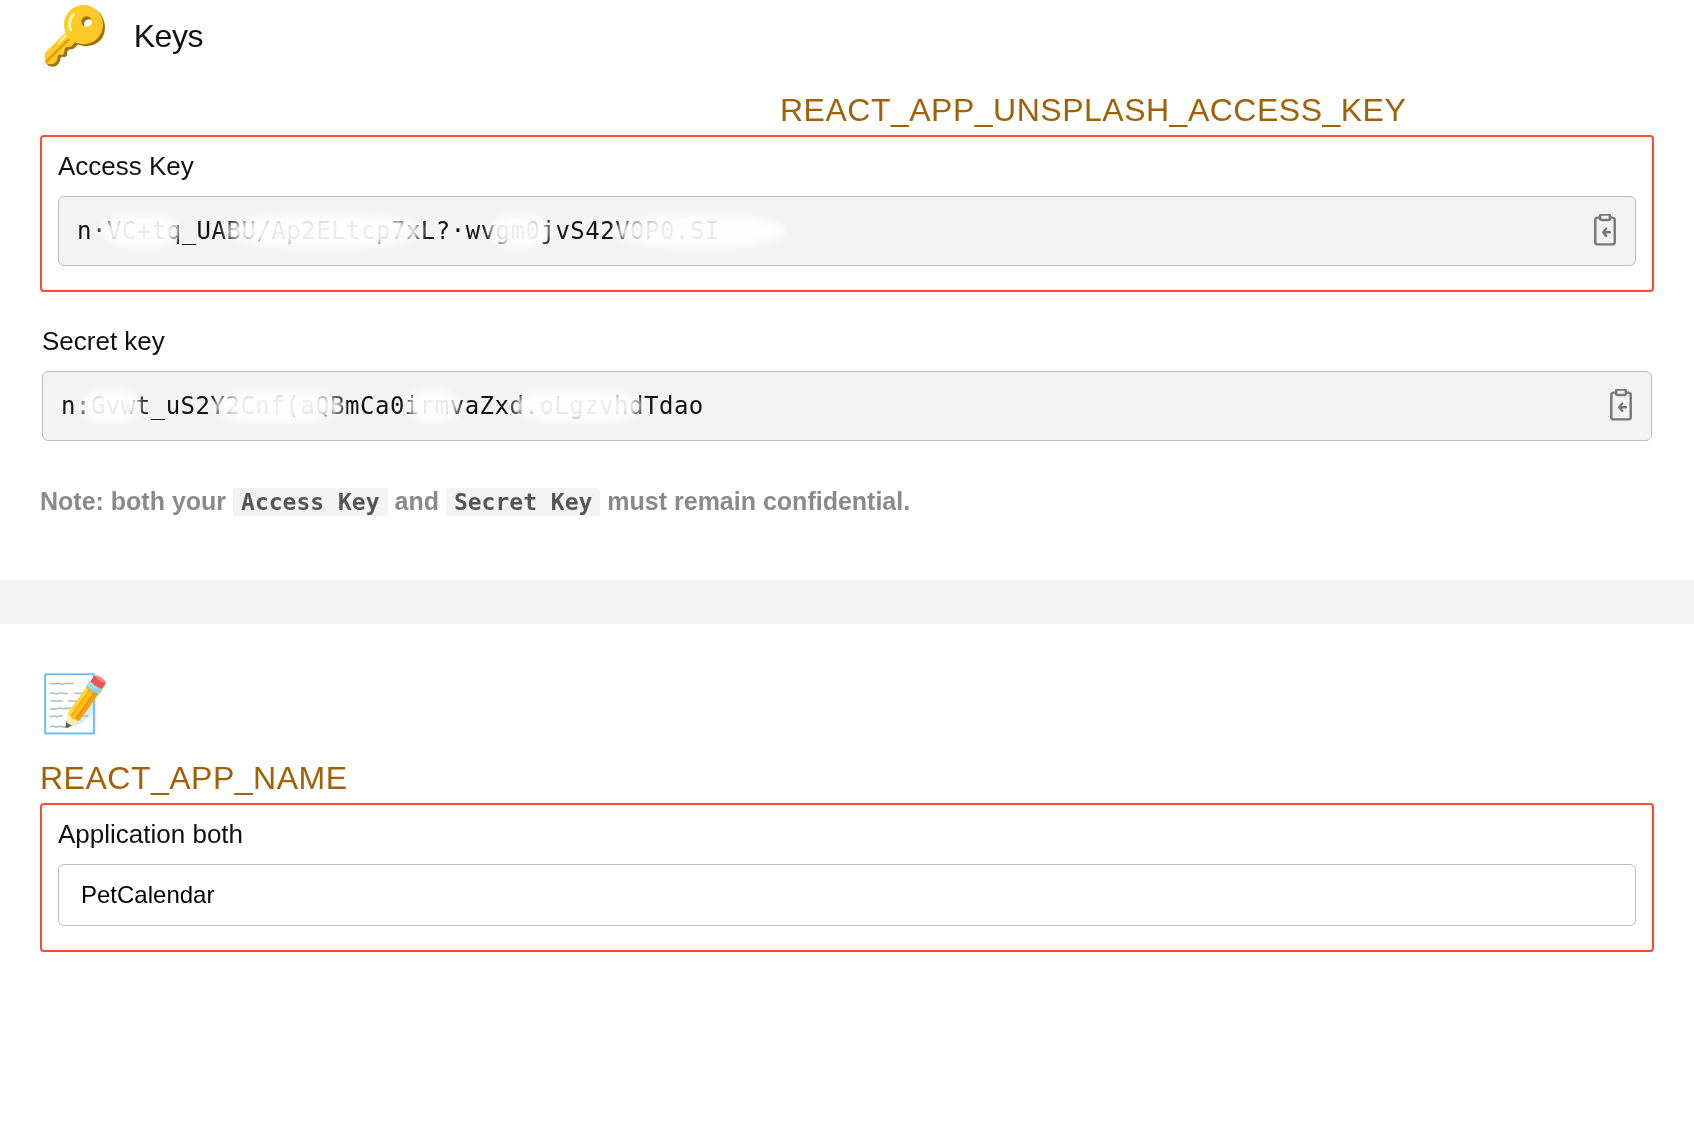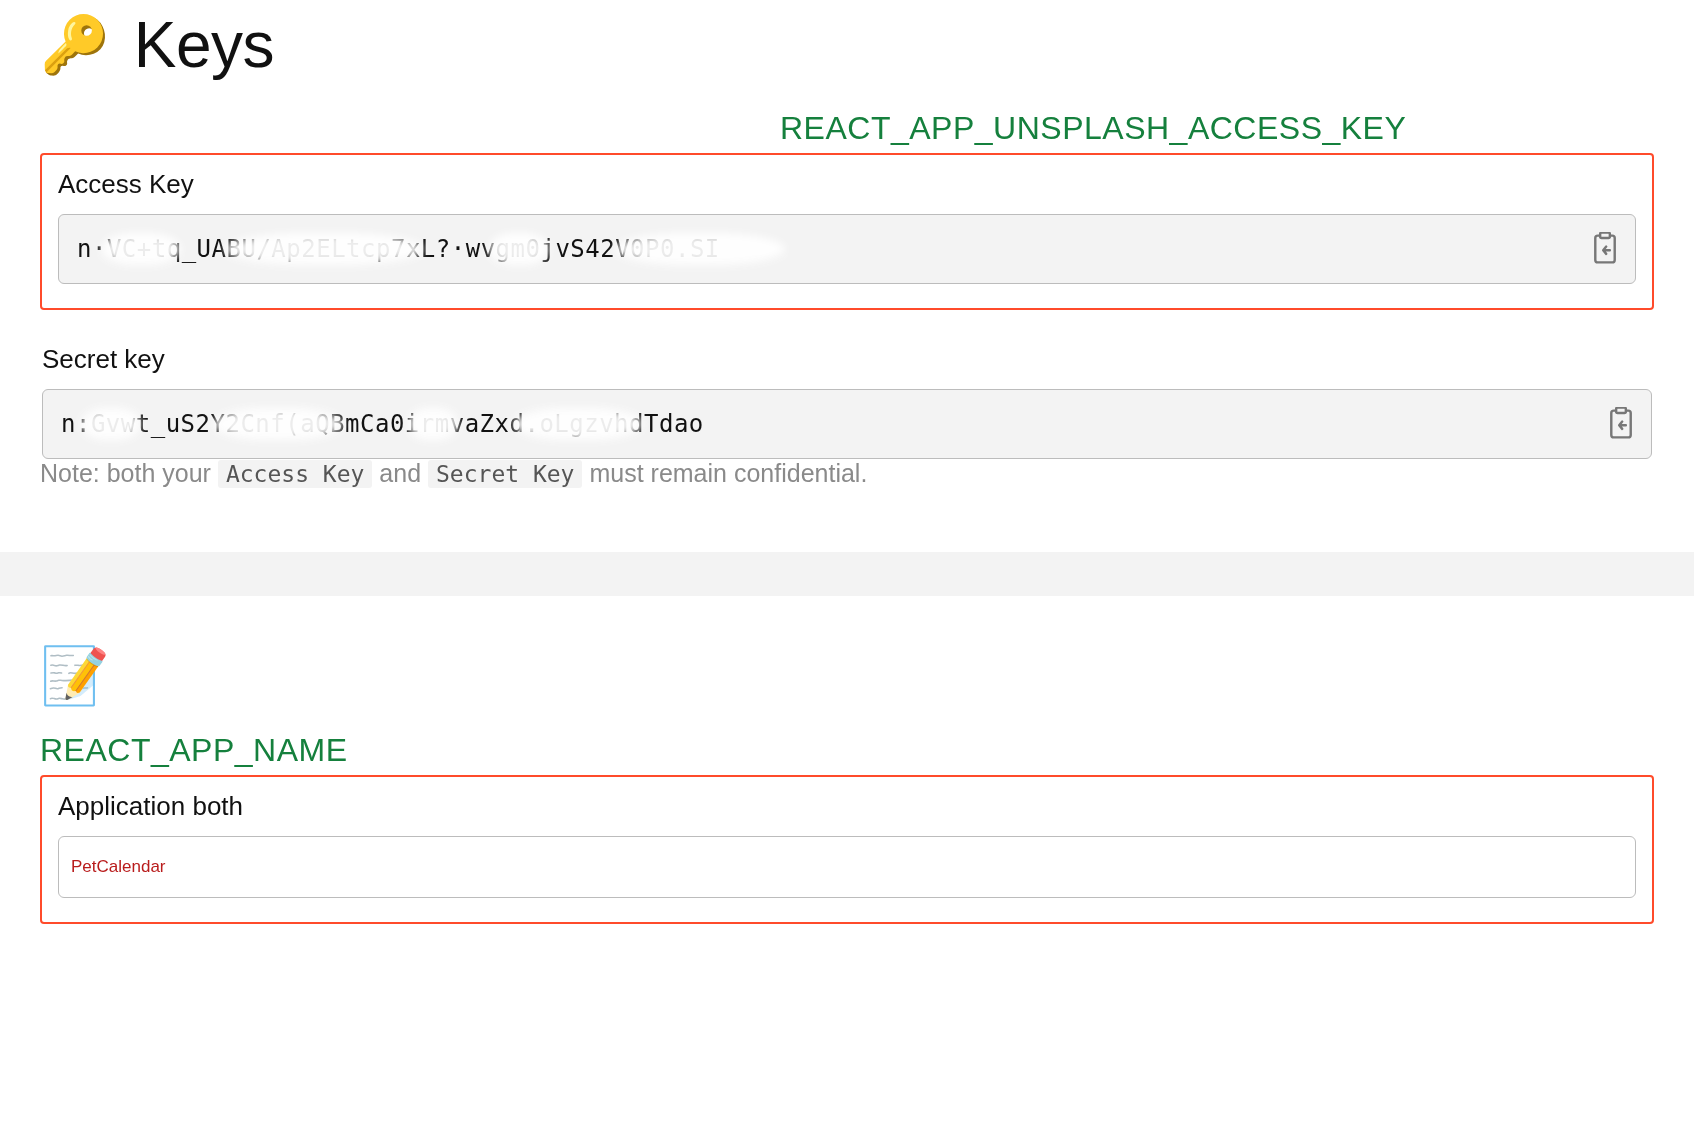--- a/index.html
+++ b/index.html
@@ -14,24 +14,24 @@
 
     .section { background: #fff; padding: 0 40px; }
     .section-keys { padding-top: 8px; padding-bottom: 64px; }
     .section-app  { padding-top: 52px; }
 
     .heading-row {
       display: flex; align-items: center; gap: 24px;
       margin-bottom: 28px;
     }
     .heading-emoji { font-size: 56px; line-height: 1; display: inline-block; }
-    .heading-text { font-size: 64px; font-weight: 500; letter-spacing: -0.5px; }
+    .heading-text { font-size: 32px; font-weight: 500; letter-spacing: -0.5px; }
 
     .callout {
-      color: #15803d;
+      color: #a16207;
       font-size: 32px;
       font-weight: 400;
       letter-spacing: 0.5px;
       margin-bottom: 6px;
     }
     .callout-keys { margin-left: 740px; }
     .callout-app  { }
 
     .outline-block {
       border: 2.5px solid #ff4b2b;
@@ -76,48 +76,50 @@
       width: 32px; height: 36px;
       display: flex; align-items: center; justify-content: center;
       background: transparent; border: none; cursor: pointer;
       color: #777;
     }
     .clipboard-btn svg { width: 30px; height: 34px; }
 
     .secret-block { margin-top: 34px; padding: 0 2px; }
 
     .note-row {
+      margin-top: 46px;
       font-size: 25px;
       color: #8a8a8a;
+      font-weight: bold;
     }
     .code-chip {
       display: inline-block;
       padding: 1px 8px;
       background: #f3f3f3;
       border-radius: 3px;
       font-family: ui-monospace, SFMono-Regular, Menlo, Consolas, monospace;
       font-size: 23px;
       color: #555;
     }
 
     .separator {
       height: 44px;
       width: 100%;
       background: #f3f3f3;
     }
 
     .text-input {
       width: 100%;
       height: 62px;
-      padding: 0 12px;
+      padding: 0 22px;
       border: 1px solid #bcbcbc;
       border-radius: 6px;
       background: #fff;
-      font-size: 17px;
-      color: #b91c1c;
+      font-size: 24px;
+      color: #000000;
       outline: none;
     }
   </style>
 </head>
 <body>
 
 <div class="wrap">
 
   <div class="section section-keys">
 

